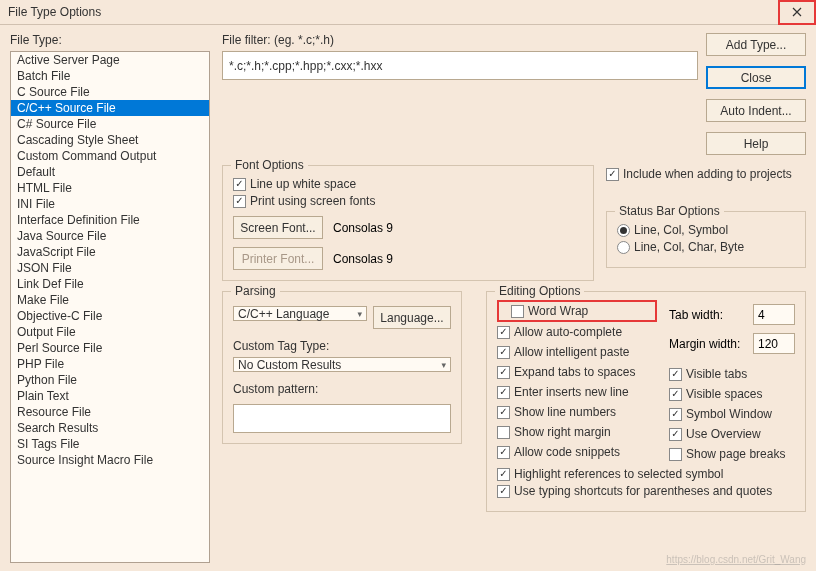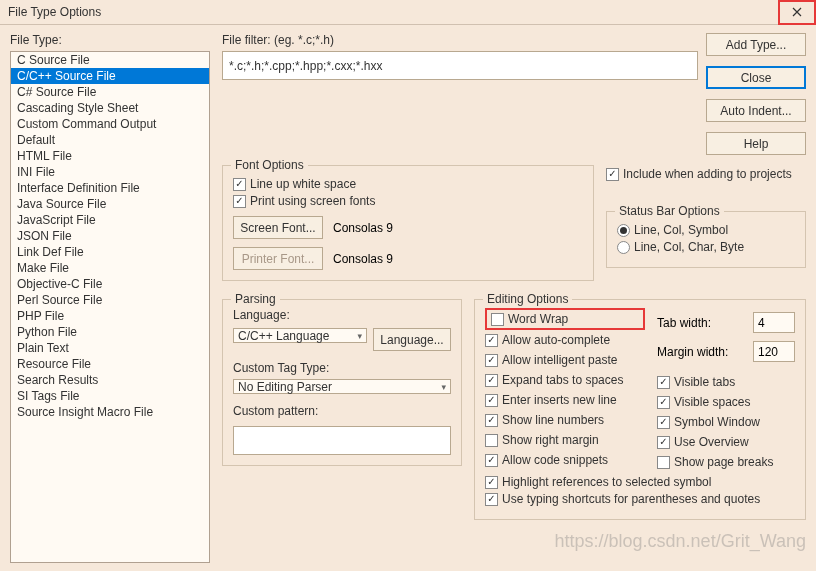--- a/index.html
+++ b/index.html
@@ -28,64 +28,67 @@
 .groupbox { border: 1px solid #d4c4b0; padding: 8px 10px 10px; margin-top: 10px; position: relative; }
 .groupbox > .legend { position: absolute; top: -8px; left: 8px; background: #f6e8da; padding: 0 4px; color: #333; }
 .chk-row { display: flex; align-items: center; gap: 4px; margin: 3px 0; color: #333; }
 .chk { width: 13px; height: 13px; border: 1px solid #888; background: #fff; display: inline-flex; align-items: center; justify-content: center; }
 .chk.checked::after { content: "✓"; font-size: 10px; line-height: 10px; color: #333; }
 .radio { width: 13px; height: 13px; border: 1px solid #888; border-radius: 50%; background: #fff; display: inline-flex; align-items: center; justify-content: center; }
 .radio.checked::after { content: ""; width: 7px; height: 7px; background: #333; border-radius: 50%; }
 .font-row { display: flex; align-items: center; gap: 10px; margin-top: 8px; }
 .font-btn { width: 90px; }
 .font-btn.disabled { color: #a89888; }
-.lower { display: flex; gap: 12px; margin-top: 8px; }
+.lower { display: flex; gap: 24px; margin-top: 0; }
 .lower-left { width: 240px; }
 .lower-right { flex: 1; }
 .sel { width: 100%; height: 15px; border: 1px solid #b8a890; background: #fffaf3; padding: 0 4px; color: #333; display: flex; align-items: center; justify-content: space-between; }
 .sel .arrow { font-size: 9px; color: #666; }
 .lang-row { display: flex; gap: 6px; margin: 6px 0 10px; }
 .edit-grid { display: flex; gap: 12px; }
 .edit-col { display: flex; flex-direction: column; }
-.ww-hl { border: 2px solid #e63838; padding: 2px 4px; display: inline-flex; }
+.ww-hl { border: 2px solid #e63838; padding: 2px 12px; display: inline-flex; }
 .num-row { display: flex; align-items: center; gap: 6px; margin: 4px 0; }
 .numbox { width: 42px; height: 21px; border: 1px solid #b8a890; background: #fffaf3; padding: 0 4px; display: flex; align-items: center; }
-.watermark { position: absolute; bottom: 19px; right: 10px; color: rgba(120,120,120,0.35); font-size: 18px; pointer-events: none; }
+.watermark { position: absolute; bottom: 6px; right: 10px; color: rgba(120,120,120,0.35); font-size: 10px; pointer-events: none; text-decoration: underline; }
 </style>
 </head>
 <body>
 
 <div class="titlebar">
   <span class="title">File Type Options</span>
   <div class="close">
     <svg viewBox="0 0 10 10">
         <path d="M1 1 L9 9 M9 1 L1 9" stroke="#333" stroke-width="1.2"></path>
       </svg>
   </div>
 </div>
 
 <div class="content">
   <div class="left-col">
     <div class="label">File Type:</div>
     <div class="listbox" id="listbox">
+        <div class="listitem">Active Server Page</div>
+        <div class="listitem">Batch File</div>
         <div class="listitem">C Source File</div>
         <div class="listitem selected">C/C++ Source File</div>
         <div class="listitem">C# Source File</div>
         <div class="listitem">Cascading Style Sheet</div>
         <div class="listitem">Custom Command Output</div>
         <div class="listitem">Default</div>
         <div class="listitem">HTML File</div>
         <div class="listitem">INI File</div>
         <div class="listitem">Interface Definition File</div>
         <div class="listitem">Java Source File</div>
         <div class="listitem">JavaScript File</div>
         <div class="listitem">JSON File</div>
         <div class="listitem">Link Def File</div>
         <div class="listitem">Make File</div>
         <div class="listitem">Objective-C File</div>
+        <div class="listitem">Output File</div>
         <div class="listitem">Perl Source File</div>
         <div class="listitem">PHP File</div>
         <div class="listitem">Python File</div>
         <div class="listitem">Plain Text</div>
         <div class="listitem">Resource File</div>
         <div class="listitem">Search Results</div>
         <div class="listitem">SI Tags File</div>
         <div class="listitem">Source Insight Macro File</div>
       </div>
   </div>
@@ -141,31 +144,30 @@
               <span>Line, Col, Char, Byte</span>
             </div>
         </div>
       </div>
     </div>
 
     <div class="lower">
       <div class="lower-left">
         <div class="groupbox">
           <span class="legend">Parsing</span>
-          <div class="label">Language:</div>
           <div class="lang-row">
             <div class="sel" style="flex:1">
                 <span>C/C++ Language</span>
                 <span class="arrow">▾</span>
               </div>
             <div class="btn" style="width:78px">Language...</div>
           </div>
           <div class="label">Custom Tag Type:</div>
           <div class="sel" style="margin:4px 0 10px">
-              <span>No Editing Parser</span>
+              <span>No Custom Results</span>
               <span class="arrow">▾</span>
             </div>
           <div class="label">Custom pattern:</div>
           <input class="textinput" style="margin-top: 4px;" value="">
         </div>
       </div>
 
       <div class="lower-right">
         <div class="groupbox">
           <span class="legend">Editing Options</span>

